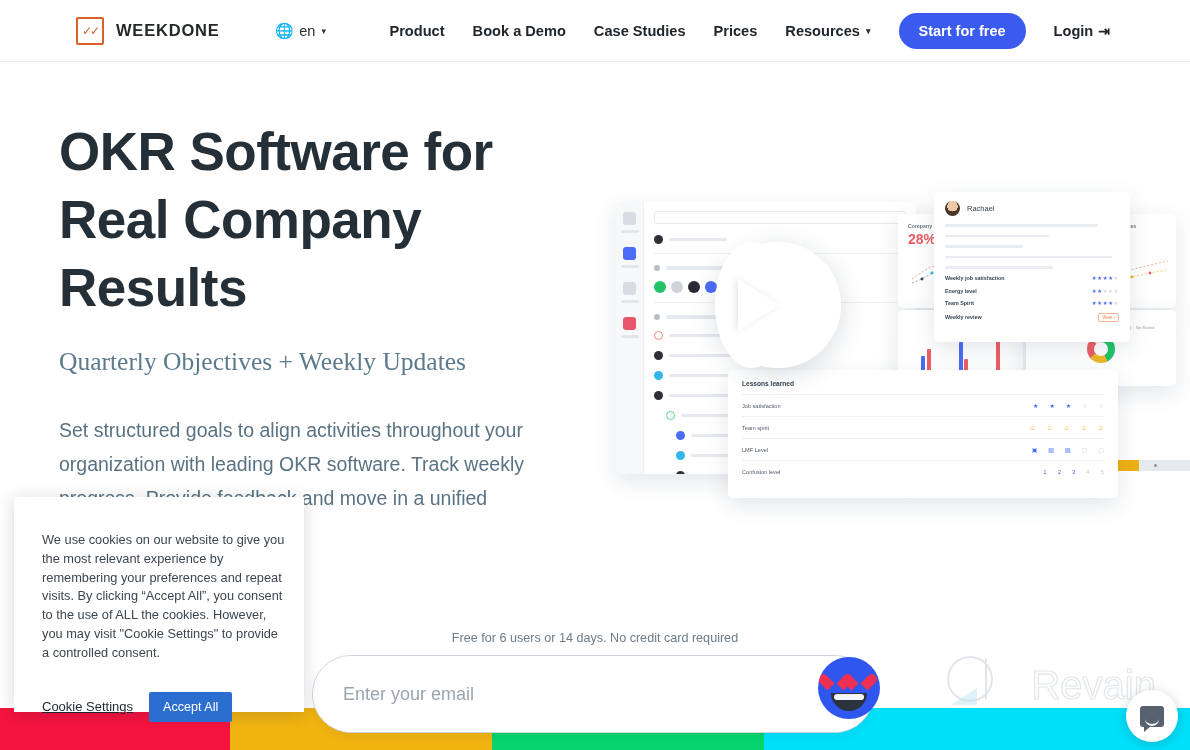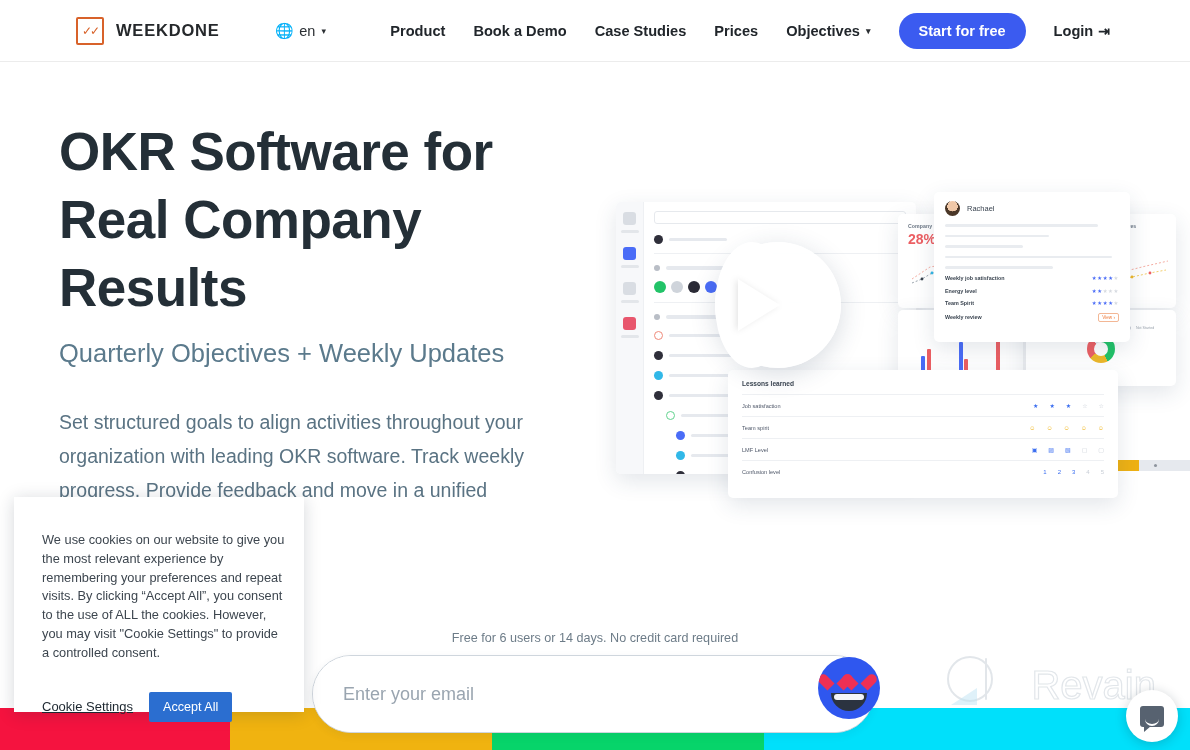--- a/index.html
+++ b/index.html
@@ -51,22 +51,22 @@
   }
   .login-arrow { font-size: 14px; }
 
   
   .hero-left { position: absolute; left: 59px; top: 118px; width: 520px; z-index: 5; }
   .hero-h1 {
     font-size: 53px; line-height: 1.28; font-weight: bold;
     color: #242f37; letter-spacing: -0.5px;
   }
   .hero-sub {
-    margin-top: 16px; font-size: 25.5px; line-height: 1.33;
-    color: #5b7a8c; font-weight: normal;
+    margin-top: 24px; font-size: 25.5px; line-height: 1.33;
+    color: #5b7a8c; font-weight: normal; font-family: Liberation Serif, serif;
   }
   .hero-body {
     margin-top: 35px; font-size: 19.5px; line-height: 1.73; color: #5a7383;
     width: 490px;
   }
 
   
   .mock-wrap { position: absolute; left: 608px; top: 190px; width: 520px; height: 320px; z-index: 3; }
   .mock-card {
     position: absolute; background: #fff; border-radius: 5px;
@@ -290,21 +290,21 @@
       <span>en</span>
       <span class="caret">▾</span>
     </div>
 
     <div class="navlinks">
       <a class="navlink">Product</a>
       <a class="navlink">Book a Demo</a>
       <a class="navlink">Case Studies</a>
       <a class="navlink">Prices</a>
       <a class="navlink">
-        <span>Objectives</span>
+        <span>Resources</span>
         <span class="caret">▾</span>
       </a>
       <button class="btn-primary-nav">Start for free</button>
       <a class="navlink">
         <span>Login</span>
         <span class="login-arrow">⇥</span>
       </a>
     </div>
   </div>
 

